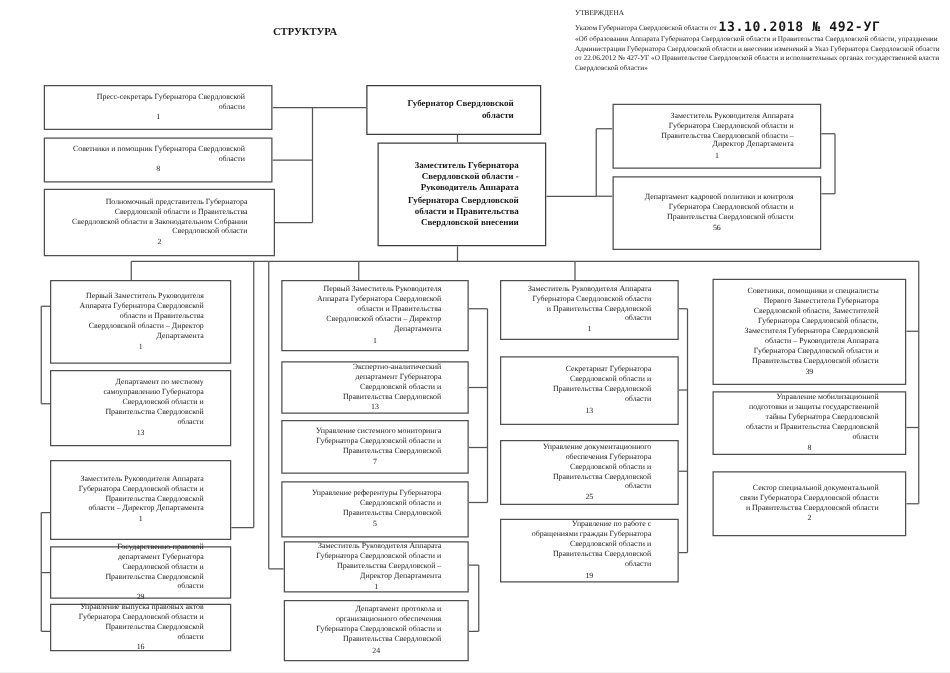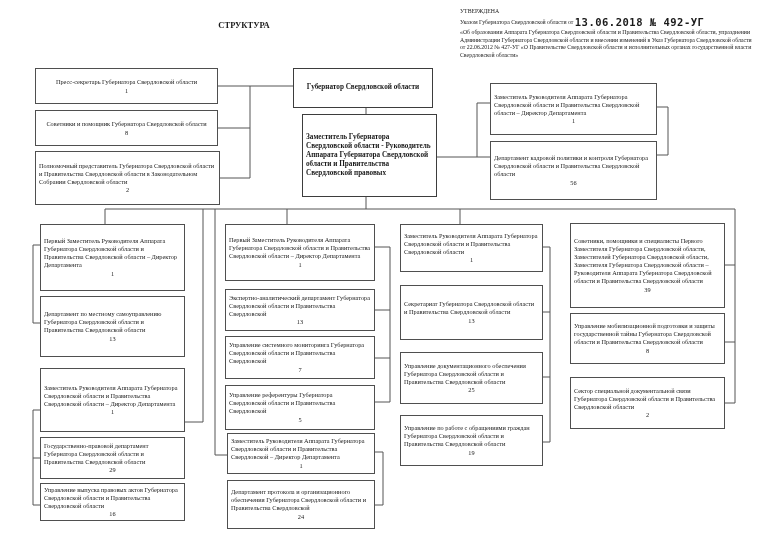--- a/index.html
+++ b/index.html
@@ -17,40 +17,40 @@
     font-size:5.8px;line-height:1.3;text-align:left;
   }
   #approval-block .stamp{display:block;}
   #approval-block .decree-number{
     font-family:"DejaVu Sans Mono",monospace;font-size:10.5px;
     letter-spacing:0.5px;font-weight:bold;vertical-align:middle;
   }
   .org-box{
     position:absolute;border:1px solid #4f4f4f;background:#fff;
     display:flex;flex-direction:column;justify-content:center;align-items:center;
-    text-align:left;font-size:6.3px;line-height:1.27;padding:1px 3px;
+    text-align:right;font-size:6.3px;line-height:1.27;padding:1px 21px;
     box-sizing:border-box;
   }
   .org-box .count{margin-top:1px;}
   .org-box.bold{font-weight:bold;font-size:7.2px;border-width:1.5px;border-color:#3d3d3d;}
   #connector-svg{position:absolute;left:0;top:0;}
 </style>
 </head>
 <body>
 
 <div id="page">
 
   <div id="title-block">
     <div>СТРУКТУРА</div>
   </div>
 
   <div id="approval-block">
     <span class="stamp">УТВЕРЖДЕНА</span>
     <span>Указом Губернатора Свердловской области от</span>
-    <span class="decree-number">13.06.2018 № 492-УГ</span>
+    <span class="decree-number">13.10.2018 № 492-УГ</span>
     <div>«Об образовании Аппарата Губернатора Свердловской области и Правительства Свердловской области, упразднении Администрации Губернатора Свердловской области и внесении изменений в Указ Губернатора Свердловской области от 22.06.2012 № 427-УГ «О Правительстве Свердловской области и исполнительных органах государственной власти Свердловской области»</div>
   </div>
 
   <svg id="connector-svg" width="760" height="538">
       <line x1="366" y1="108" x2="366" y2="114" stroke="#555555" stroke-width="1"></line>
       <line x1="218" y1="86" x2="293" y2="86" stroke="#555555" stroke-width="1"></line>
       <line x1="250" y1="86" x2="250" y2="178" stroke="#555555" stroke-width="1"></line>
       <line x1="218" y1="128" x2="250" y2="128" stroke="#555555" stroke-width="1"></line>
       <line x1="220" y1="178" x2="250" y2="178" stroke="#555555" stroke-width="1"></line>
       <line x1="437" y1="157" x2="477" y2="157" stroke="#555555" stroke-width="1"></line>
@@ -105,21 +105,21 @@
         <div class="count">8</div>
       </div>
       <div class="org-box" style="left: 35px; top: 151px; width: 185px; height: 54px;">
         <div>Полномочный представитель Губернатора Свердловской области и Правительства Свердловской области в Законодательном Собрании Свердловской области</div>
         <div class="count">2</div>
       </div>
       <div class="org-box bold" style="left: 293px; top: 68px; width: 140px; height: 40px;">
         <div>Губернатор Свердловской области</div>
       </div>
       <div class="org-box bold" style="left: 302px; top: 114px; width: 135px; height: 83px;">
-        <div>Заместитель Губернатора Свердловской области - Руководитель Аппарата Губернатора Свердловской области и Правительства Свердловской правовых</div>
+        <div>Заместитель Губернатора Свердловской области - Руководитель Аппарата Губернатора Свердловской области и Правительства Свердловской внесении</div>
       </div>
       <div class="org-box" style="left: 490px; top: 83px; width: 167px; height: 52px;">
         <div>Заместитель Руководителя Аппарата Губернатора Свердловской области и Правительства Свердловской области – Директор Департамента</div>
         <div class="count">1</div>
       </div>
       <div class="org-box" style="left: 490px; top: 141px; width: 167px; height: 59px;">
         <div>Департамент кадровой политики и контроля Губернатора Свердловской области и Правительства Свердловской области</div>
         <div class="count">56</div>
       </div>
       <div class="org-box" style="left: 40px; top: 224px; width: 145px; height: 67px;">

